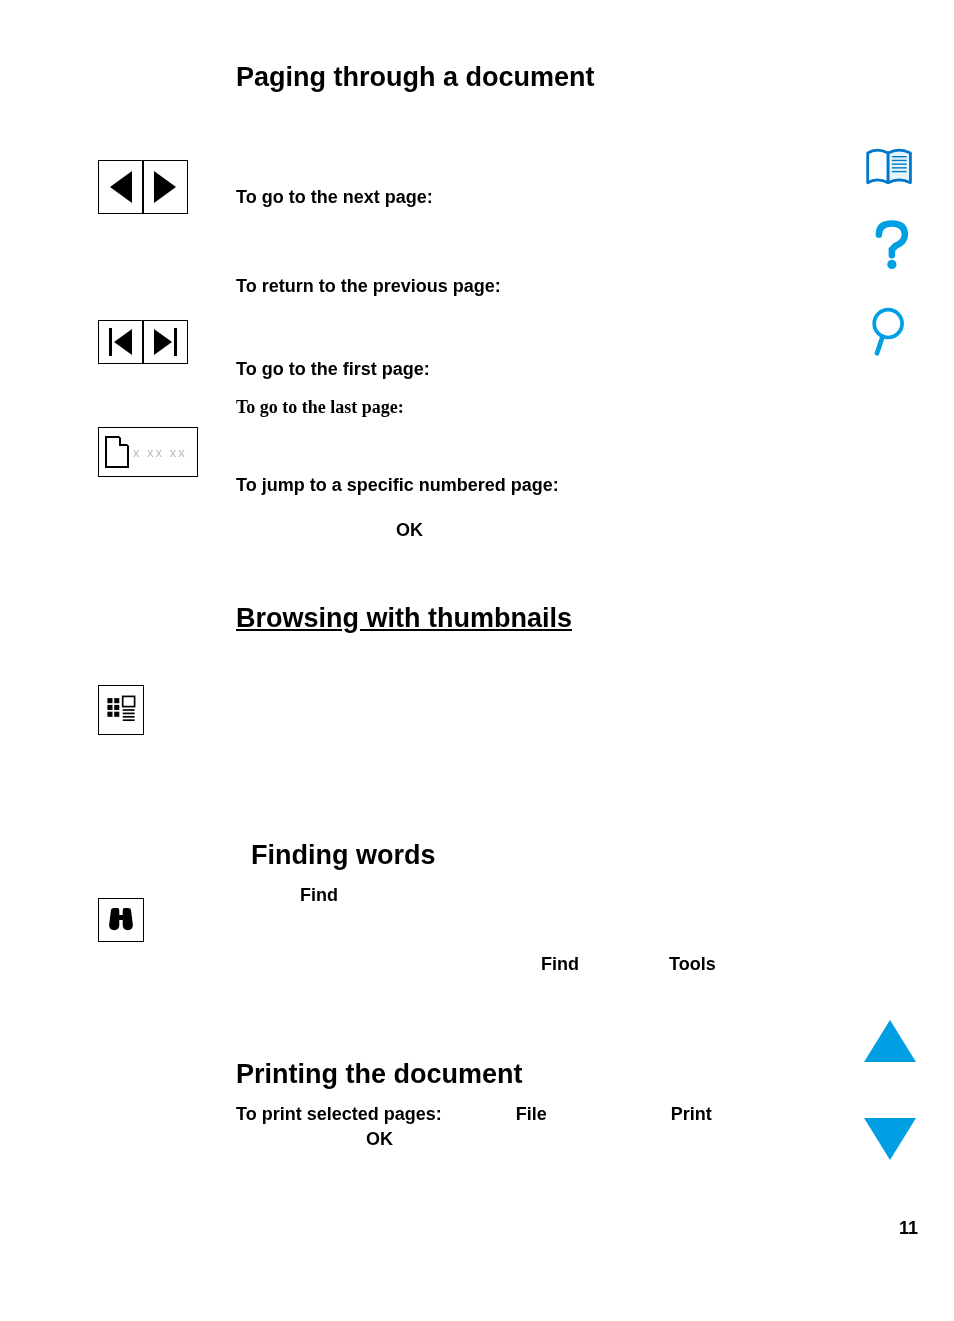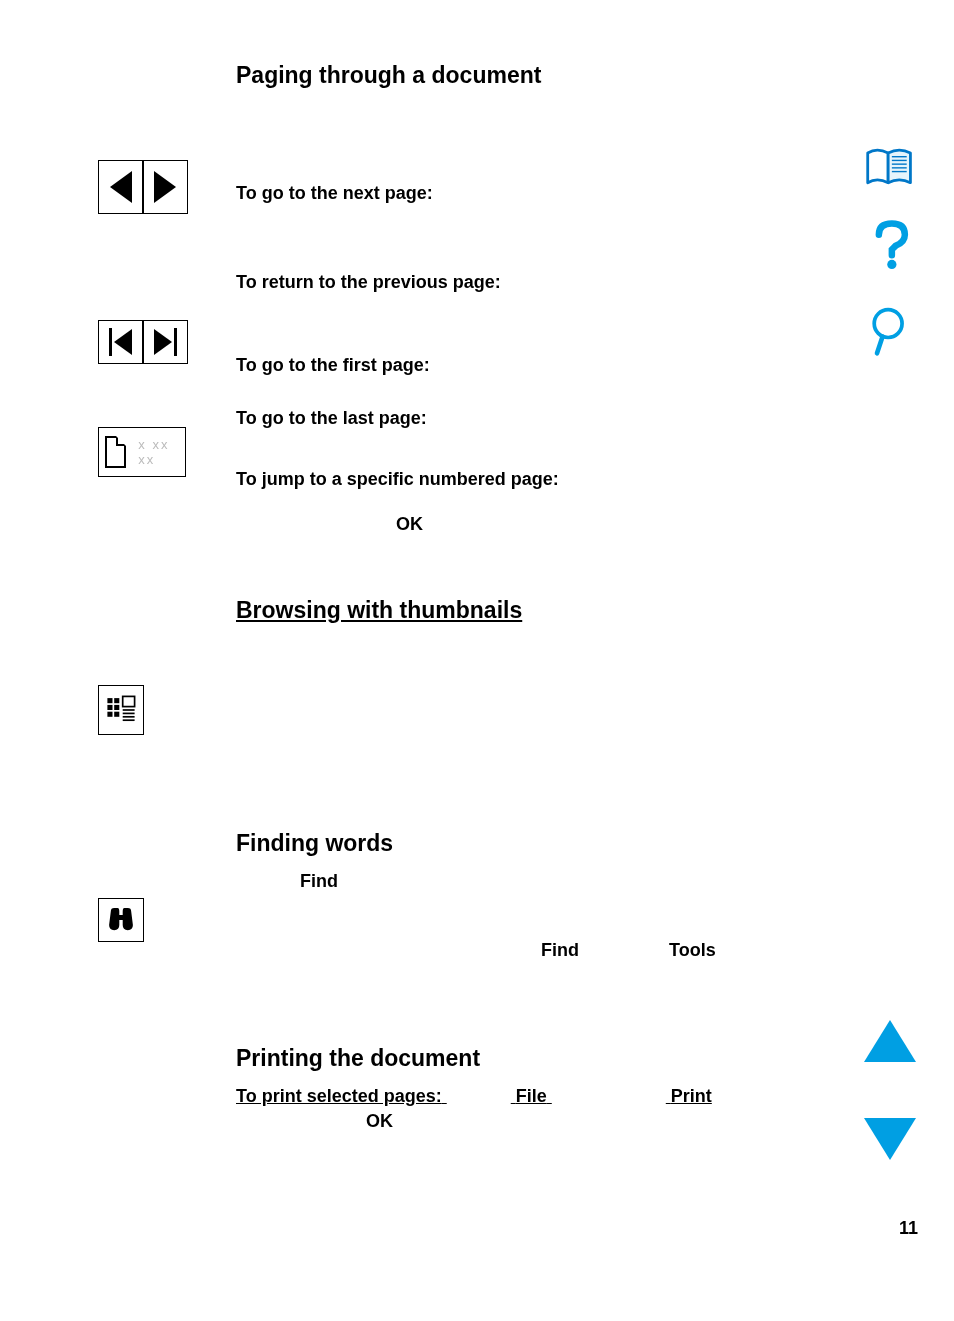--- a/index.html
+++ b/index.html
@@ -12,37 +12,37 @@
     font-family: Helvetica, Arial, sans-serif;
     color: #000;
     position: relative;
   }
   .content {
     position: absolute;
     left: 236px;
     top: 62px;
     width: 560px;
   }
-  h2 { font-size: 23px; font-weight: 700; margin: 0; }
+  h2 { font-size: 27px; font-weight: 700; margin: 0; }
   .s1 { margin-top: 0; }
   .line { font-size: 18px; margin-top: 30px; }
   .line b { font-weight: 700; }
   .after-ok { margin-left: 160px; display: inline; }
 
   .icon-box {
     position: absolute;
     border: 1.8px solid #000;
     background: #fff;
     display: flex;
     align-items: center;
     justify-content: center;
   }
   .navprevnext { left: 98px; top: 160px; width: 90px; height: 54px; }
   .navfirstlast { left: 98px; top: 320px; width: 90px; height: 44px; }
-  .goto { left: 98px; top: 427px; width: 88px; height: 50px; justify-content: flex-start; padding-left: 6px; gap: 12px; }
+  .goto { left: 98px; top: 427px; width: 100px; height: 50px; justify-content: flex-start; padding-left: 6px; gap: 4px; }
   .thumbs { left: 98px; top: 685px; width: 46px; height: 50px; }
   .find { left: 98px; top: 898px; width: 46px; height: 44px; }
 
   .vdiv { width: 1.8px; height: 100%; background: #000; }
 
   .big-tri-left {
     width: 0; height: 0;
     border-top: 16px solid transparent;
     border-bottom: 16px solid transparent;
     border-right: 22px solid #000;
@@ -122,37 +122,37 @@
 </style>
 </head>
 <body>
 
 <div class="content">
   <h2 class="s1">Paging through a document</h2>
 
   <div class="line" style="margin-top:94px;"><b>To go to the next page:</b></div>
   <div class="line" style="margin-top:68px;"><b>To return to the previous page:</b></div>
   <div class="line" style="margin-top:62px;"><b>To go to the first page:</b></div>
-  <div class="line" style="margin-top:32px;"><b>To go to the last page:</b></div>
-  <div class="line" style="margin-top:40px;"><b>To jump to a specific numbered page:</b></div>
+  <div class="line" style="margin-top:17px;font-family:Liberation Serif, serif;"><b>To go to the last page:</b></div>
+  <div class="line" style="margin-top:57px;"><b>To jump to a specific numbered page:</b></div>
   <div class="line" style="margin-top:24px;"><span class="after-ok"><b>OK</b></span></div>
 
   <h2 style="margin-top:62px;text-decoration:underline;">Browsing with thumbnails</h2>
 
-  <h2 style="margin-top:206px;">Finding words</h2>
+  <h2 style="margin-top:206px;margin-left:15px;">Finding words</h2>
   <div class="pline" style="margin-top:14px; margin-left:64px;"><b>Find</b></div>
   <div class="pline" style="margin-top:48px;">
     <span style="display:inline-block; width:300px;"></span>
     <b>Find</b>
     <span style="display:inline-block; width:80px;"></span>
     <b>Tools</b>
   </div>
 
   <h2 style="margin-top:84px;">Printing the document</h2>
-  <div class="pline" style="margin-top:14px;text-decoration:underline;">
+  <div class="pline" style="margin-top:14px;">
     <b>To print selected pages:</b>
     <span style="display:inline-block; width:64px;"></span>
     <b>File</b>
     <span style="display:inline-block; width:114px;"></span>
     <b>Print</b>
   </div>
   <div class="pline" style="margin-top:4px; margin-left:130px;">
     <b>OK</b>
   </div>
 </div>

